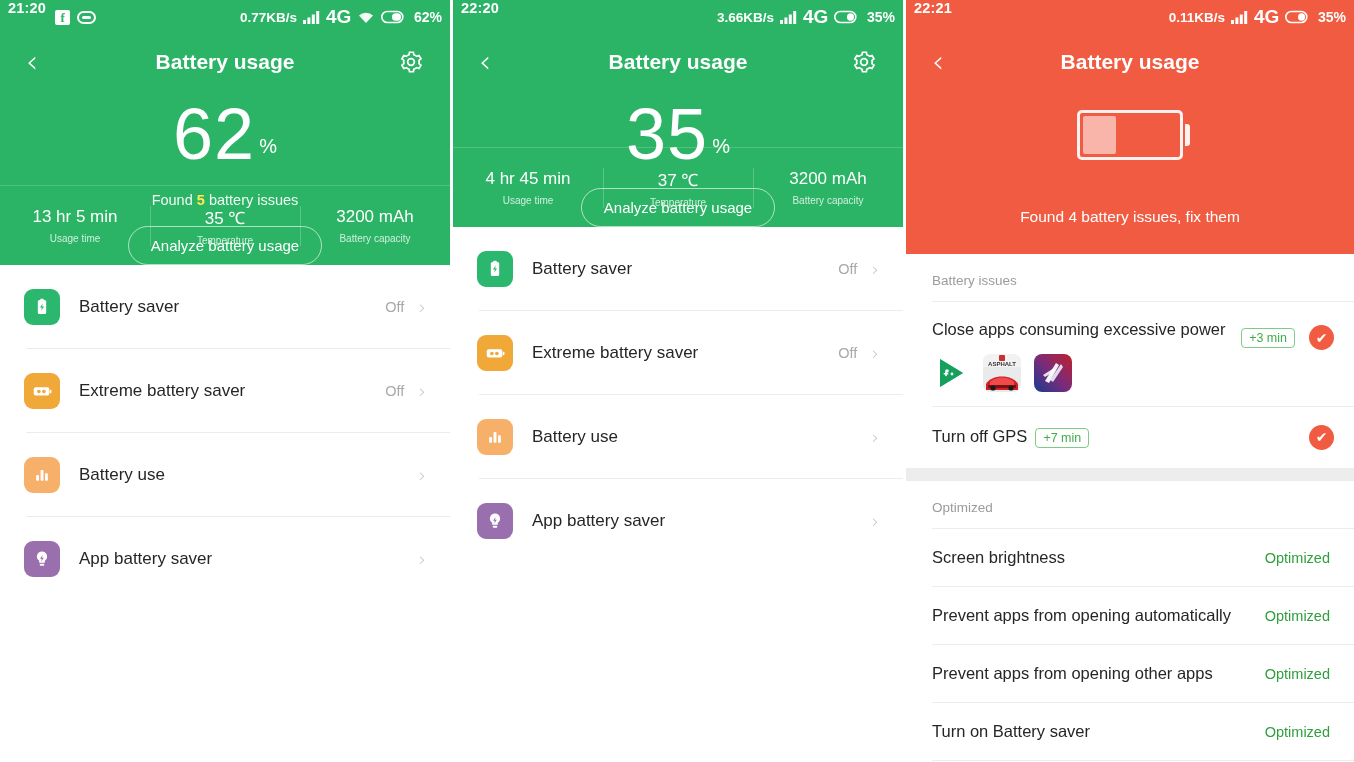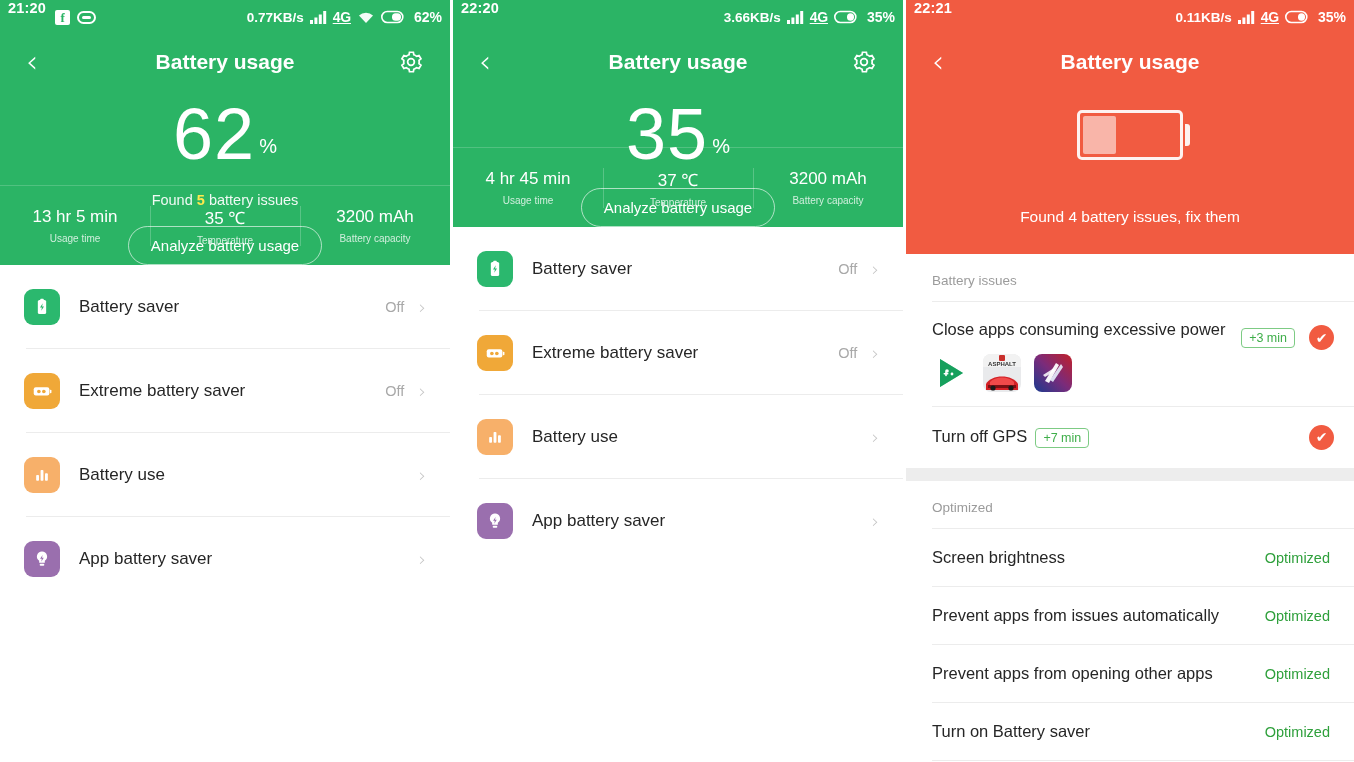--- a/index.html
+++ b/index.html
@@ -18,21 +18,21 @@
   .statusbar {
     height: 34px; display: flex; 
     padding: 0 8px; color: #ffffff;
     font-size: 14.5px; font-weight: bold;
   }
   .sb-time { letter-spacing: .2px; }
   .sb-left-icons { display: flex; align-items: center; gap: 7px; margin-left: 9px; }
   .sb-spacer { flex: 1 1 auto; }
   .sb-right { display: flex; align-items: center; gap: 6px; }
   .sb-net { font-size: 13.5px; font-weight: bold; }
-  .sb-4g { font-size: 14px; font-weight: bold; letter-spacing: -.2px; text-decoration: underline; }
+  .sb-4g { font-size: 19px; font-weight: bold; letter-spacing: -.2px; }
   .sb-pct { font-size: 14px; font-weight: bold; margin-left: 2px; }
   .fb-icon {
     width: 15px; height: 15px; border-radius: 2px; background: #fff;
     color: #2bb465; font-size: 13px; font-weight: bold; line-height: 15px;
     text-align: center; font-family: "Liberation Serif", serif;
   }
   .msg-icon { width: 19px; height: 13px; border: 2px solid #fff; border-radius: 7px; position: relative; }
   .msg-icon::after { content:""; position:absolute; left:3px; top:3px; width:9px; height:3px; background:#fff; border-radius:2px;}
 
   
@@ -480,21 +480,21 @@
     <div class="gray-band"></div>
 
     <div class="sec-title">Optimized</div>
     <div class="divider"></div>
 
     <div class="opt-row">
       <span class="opt-label">Screen brightness</span>
       <span class="opt-status">Optimized</span>
     </div>
     <div class="opt-row">
-      <span class="opt-label">Prevent apps from issues automatically</span>
+      <span class="opt-label">Prevent apps from opening automatically</span>
       <span class="opt-status">Optimized</span>
     </div>
     <div class="opt-row">
       <span class="opt-label" style="max-width:330px">Prevent apps from opening other apps</span>
       <span class="opt-status">Optimized</span>
     </div>
     <div class="opt-row">
       <span class="opt-label">Turn on Battery saver</span>
       <span class="opt-status">Optimized</span>
     </div>

